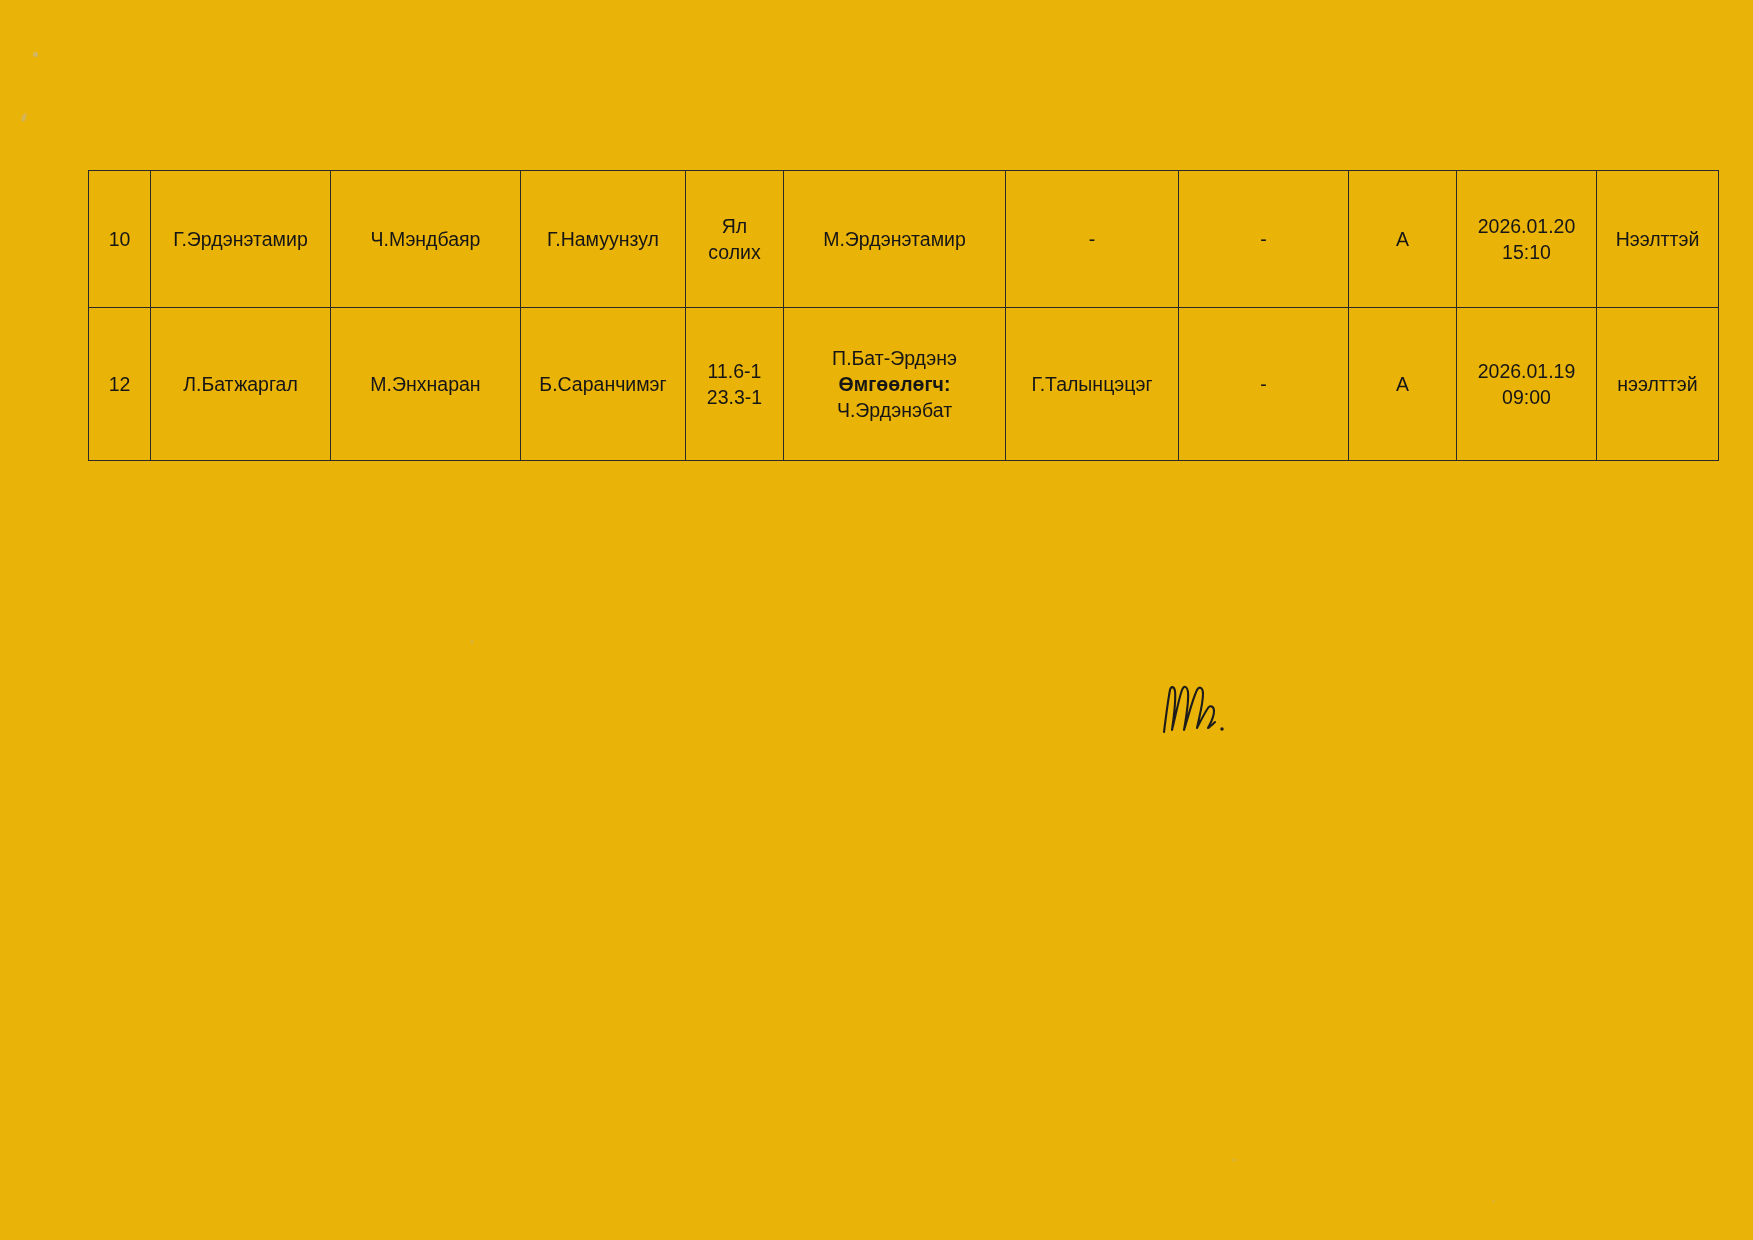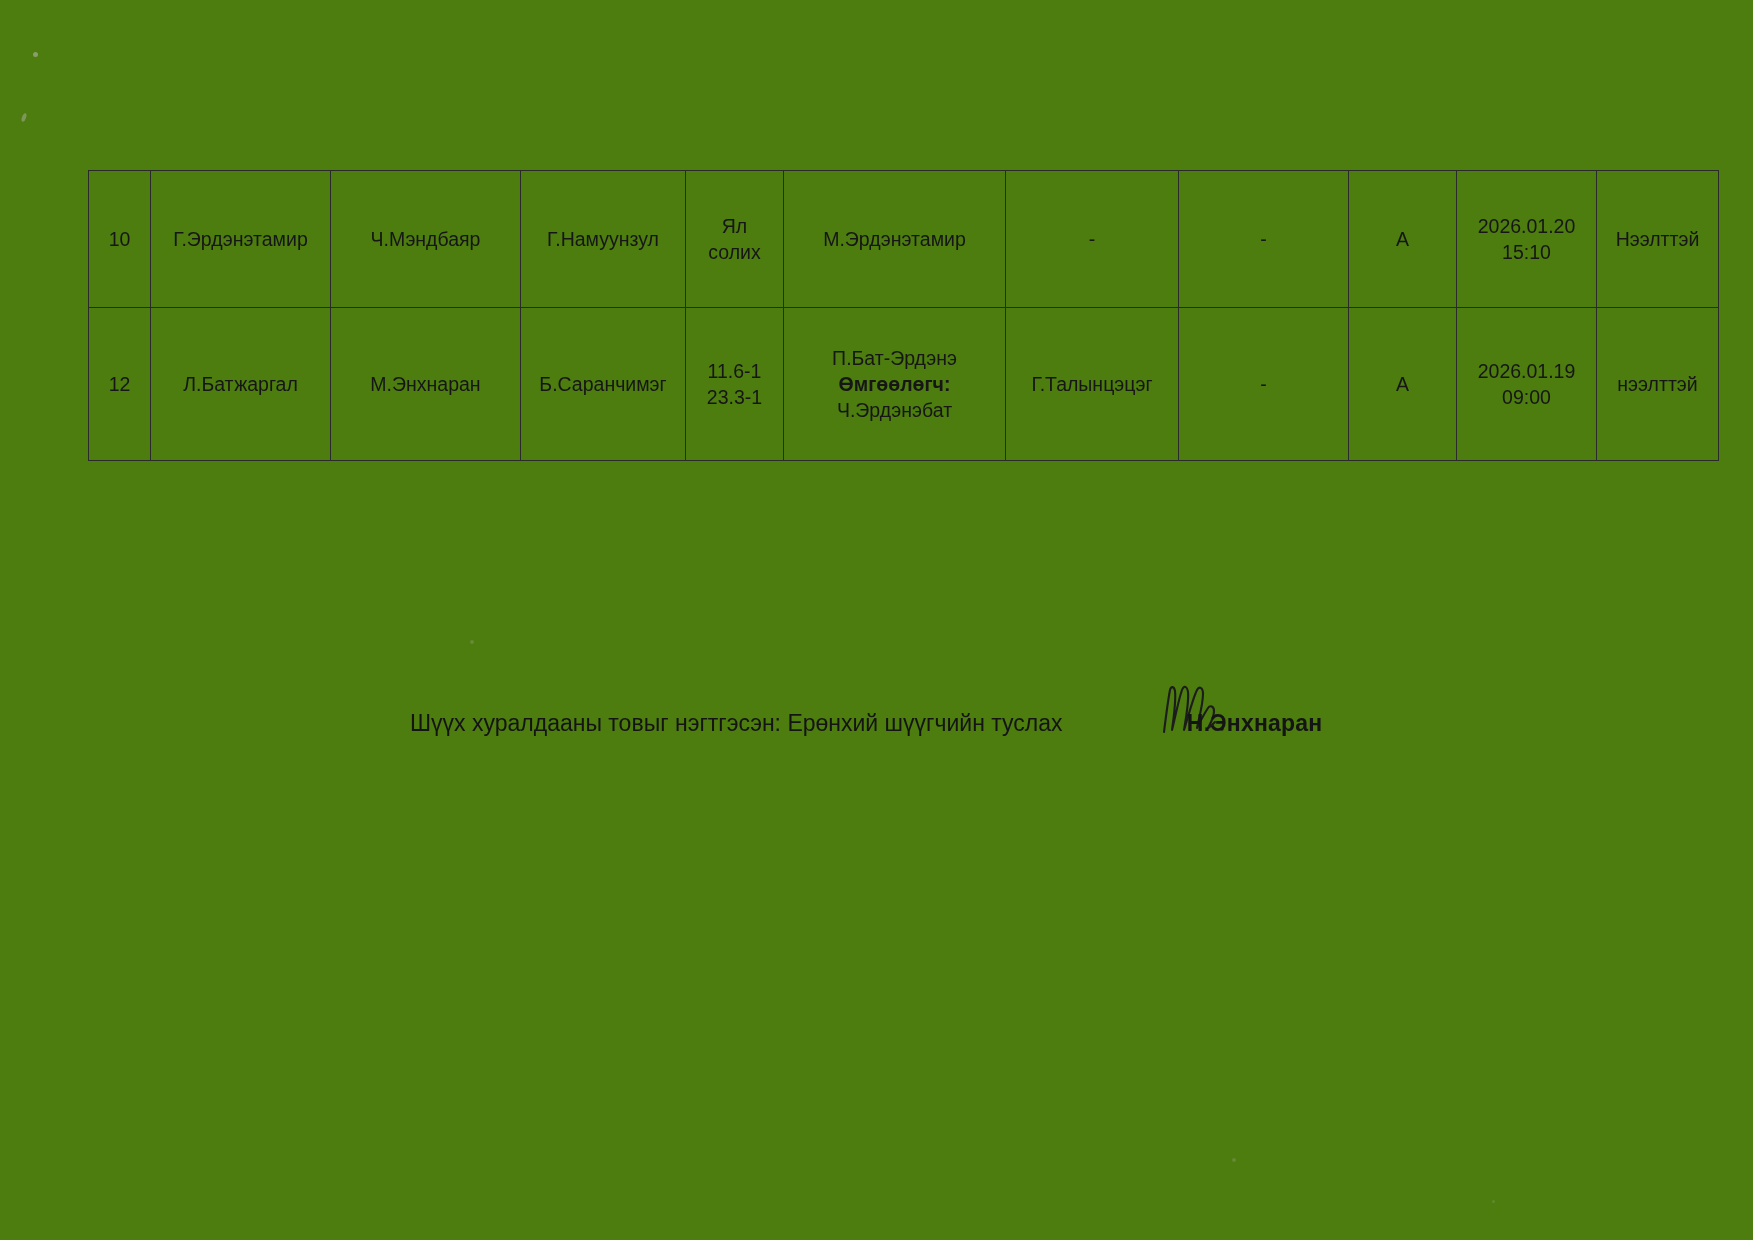--- a/index.html
+++ b/index.html
@@ -16,21 +16,21 @@
     overflow: hidden;
   }
 
   
   .scan-page {
     position: absolute;
     left: 0;
     top: 0;
     width: 1753px;
     height: 1240px;
-    background: #4d7c0f;
+    background: #eab308;
   }
 
   
   .speck {
     position: absolute;
     background: #b9b9b9;
     border-radius: 50%;
   }
   .speck.s1 { left: 33px; top: 52px; width: 5px; height: 5px; opacity: .55; }
   .speck.s2 { left: 22px; top: 113px; width: 4px; height: 9px; opacity: .45; transform: rotate(20deg); }
@@ -185,18 +185,14 @@
         </tr>
       </tbody>
     </table>
   </div>
 
   <svg class="signature" viewBox="0 0 90 60">
     <path d="M12 52 C14 36 16 20 18 10 C19 6 22 6 23 11 C24 20 22 36 20 50 C24 34 27 18 30 10 C32 5 35 6 36 12 C37 22 34 38 32 50 C37 34 41 18 45 10 C47 6 51 7 51 14 C51 24 47 38 45 48 C48 42 52 34 56 28 C58 25 62 26 62 31 C62 38 58 44 56 48 C58 47 60 45 63 42" fill="none" stroke="#1c1c1c" stroke-width="2.1" stroke-linecap="round" stroke-linejoin="round"></path>
     <circle cx="70" cy="49" r="1.7" fill="#1c1c1c"></circle>
   </svg>
 
-  <div class="footer-line">
-    <span>Шүүх хуралдааны товыг нэгтгэсэн: Ерөнхий шүүгчийн туслах</span>
-    <span class="sig-name">Н.Энхнаран</span>
-  </div>
 
 </div>
 
 </body></html>

